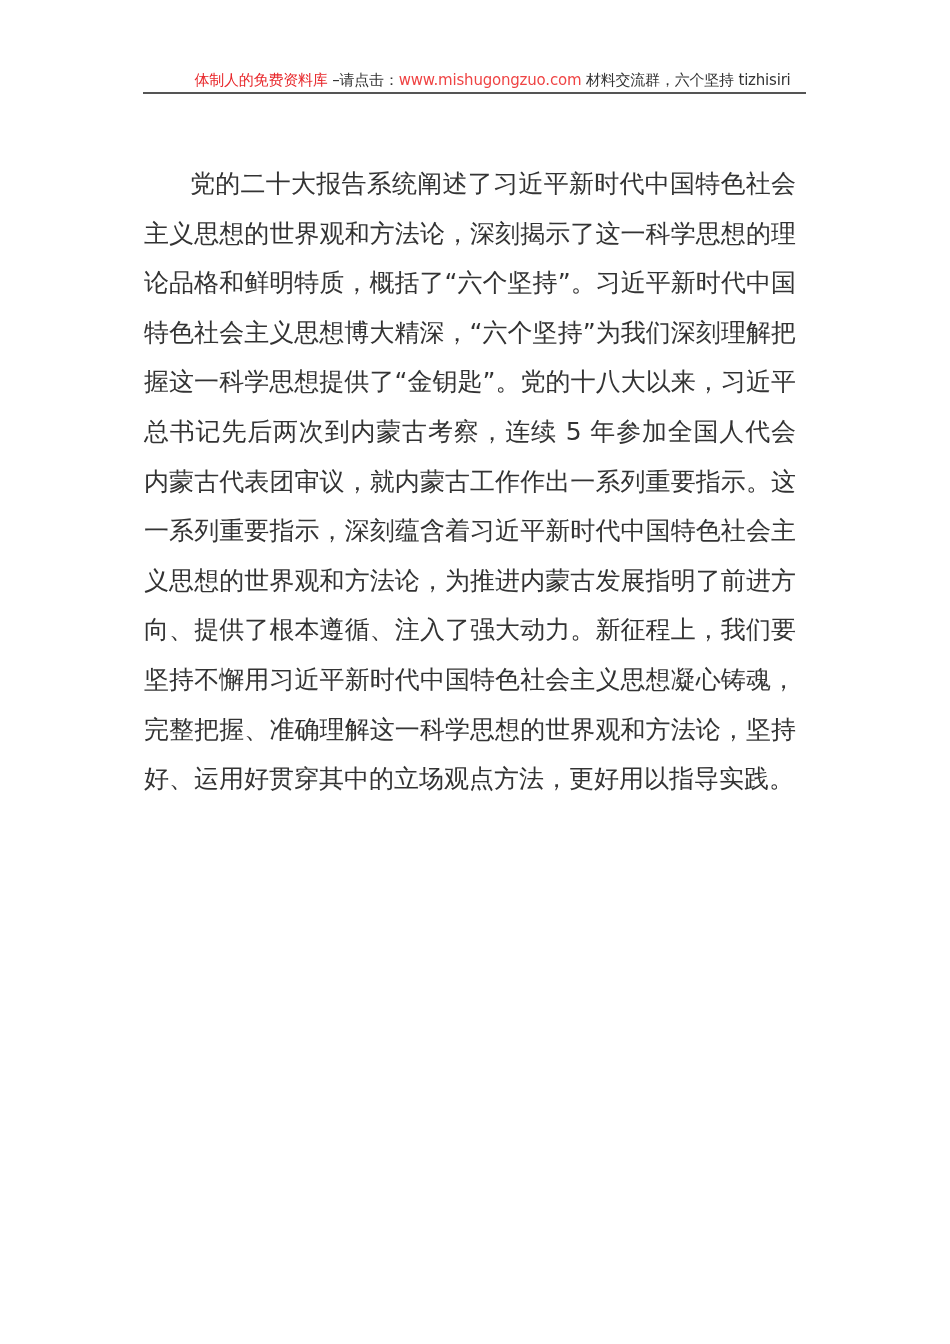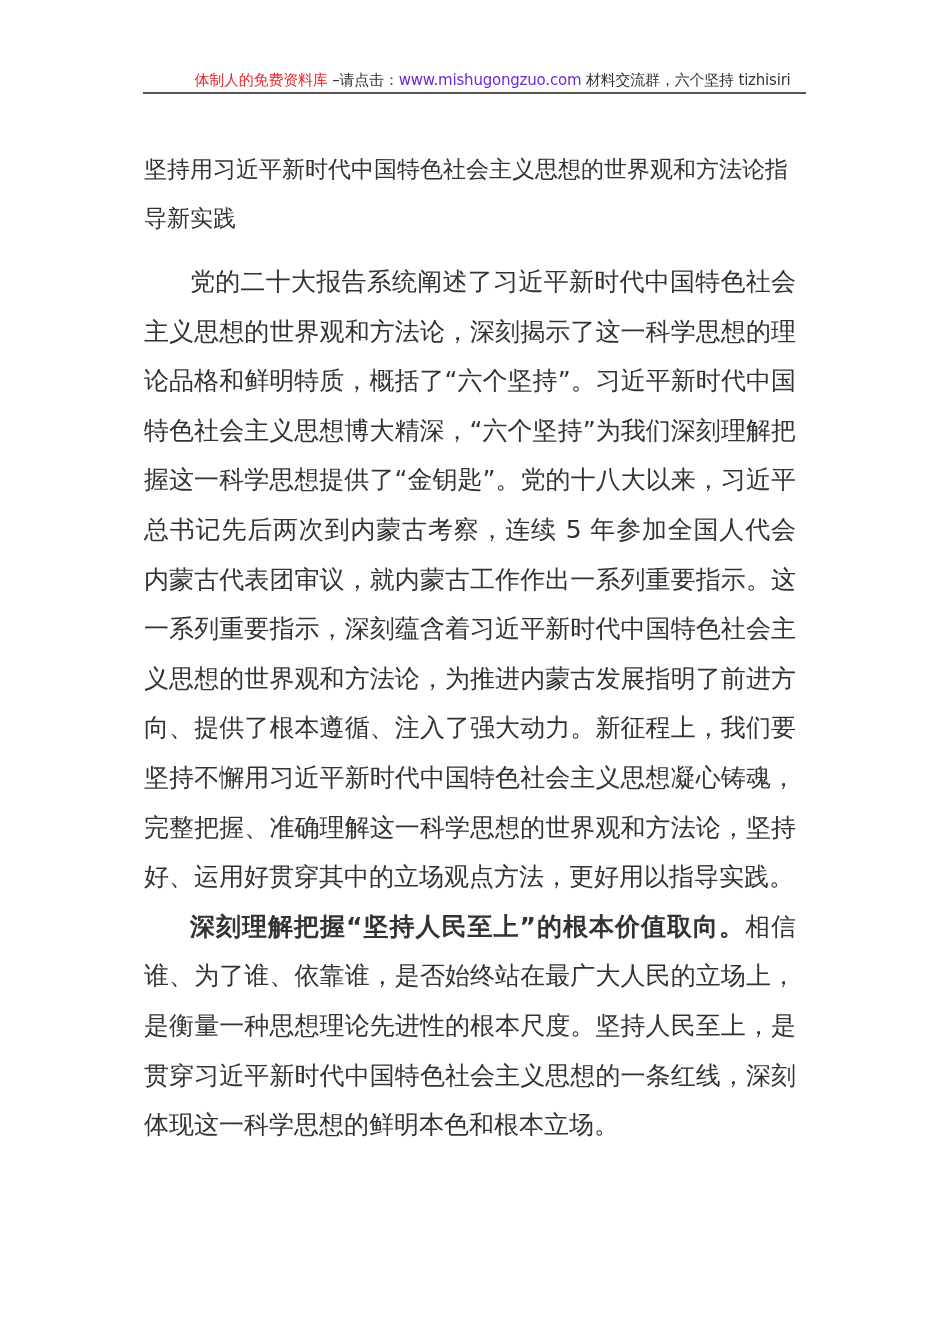--- a/index.html
+++ b/index.html
@@ -23,21 +23,21 @@
       height: 24px;
       border-bottom: 2px solid #555555;
       font-size: 15px;
       line-height: 24px;
       white-space: nowrap;
       text-align: center;
       letter-spacing: -0.2px;
     }
     .header .brand { color: #e8262a; margin-left: 36px; }
     .header .dash { color: #333333; margin-top: 28px; }
-    .header .link { color: #6d28d9; text-decoration: none; }
+    .header .link { color: #ef4444; text-decoration: none; }
     .header .tail { color: #333333; }
 
     .content {
       position: absolute;
       left: 144px;
       top: 145px;
       width: 660px;
     }
     .title {
       font-size: 23px;
@@ -61,20 +61,18 @@
     }
   </style>
 </head>
 <body>
 
 <div class="header">
   <span class="brand">体制人的免费资料库</span><span class="dash"> –请点击：</span><a class="link">www.mishugongzuo.com</a><span class="tail"> 材料交流群，六个坚持 tizhisiri</span>
 </div>
 
 <div class="content">
-  <h1 class="title">坚持用习近平新时代中国特色社会主义思想的世界观和方法论指导新实践</h1>
 
   <p class="para">
     <span>党的二十大报告系统阐述了习近平新时代中国特色社会主义思想的世界观和方法论，深刻揭示了这一科学思想的理论品格和鲜明特质，概括了“六个坚持”。习近平新时代中国特色社会主义思想博大精深，“六个坚持”为我们深刻理解把握这一科学思想提供了“金钥匙”。党的十八大以来，习近平总书记先后两次到内蒙古考察，连续 5 年参加全国人代会内蒙古代表团审议，就内蒙古工作作出一系列重要指示。这一系列重要指示，深刻蕴含着习近平新时代中国特色社会主义思想的世界观和方法论，为推进内蒙古发展指明了前进方向、提供了根本遵循、注入了强大动力。新征程上，我们要坚持不懈用习近平新时代中国特色社会主义思想凝心铸魂，完整把握、准确理解这一科学思想的世界观和方法论，坚持好、运用好贯穿其中的立场观点方法，更好用以指导实践。</span>
   </p>
 
-  <p class="para"><span class="lead">深刻理解把握“坚持人民至上”的根本价值取向。</span><span>相信谁、为了谁、依靠谁，是否始终站在最广大人民的立场上，是衡量一种思想理论先进性的根本尺度。坚持人民至上，是贯穿习近平新时代中国特色社会主义思想的一条红线，深刻体现这一科学思想的鲜明本色和根本立场。</span></p>
 </div>
 
 </body></html>

